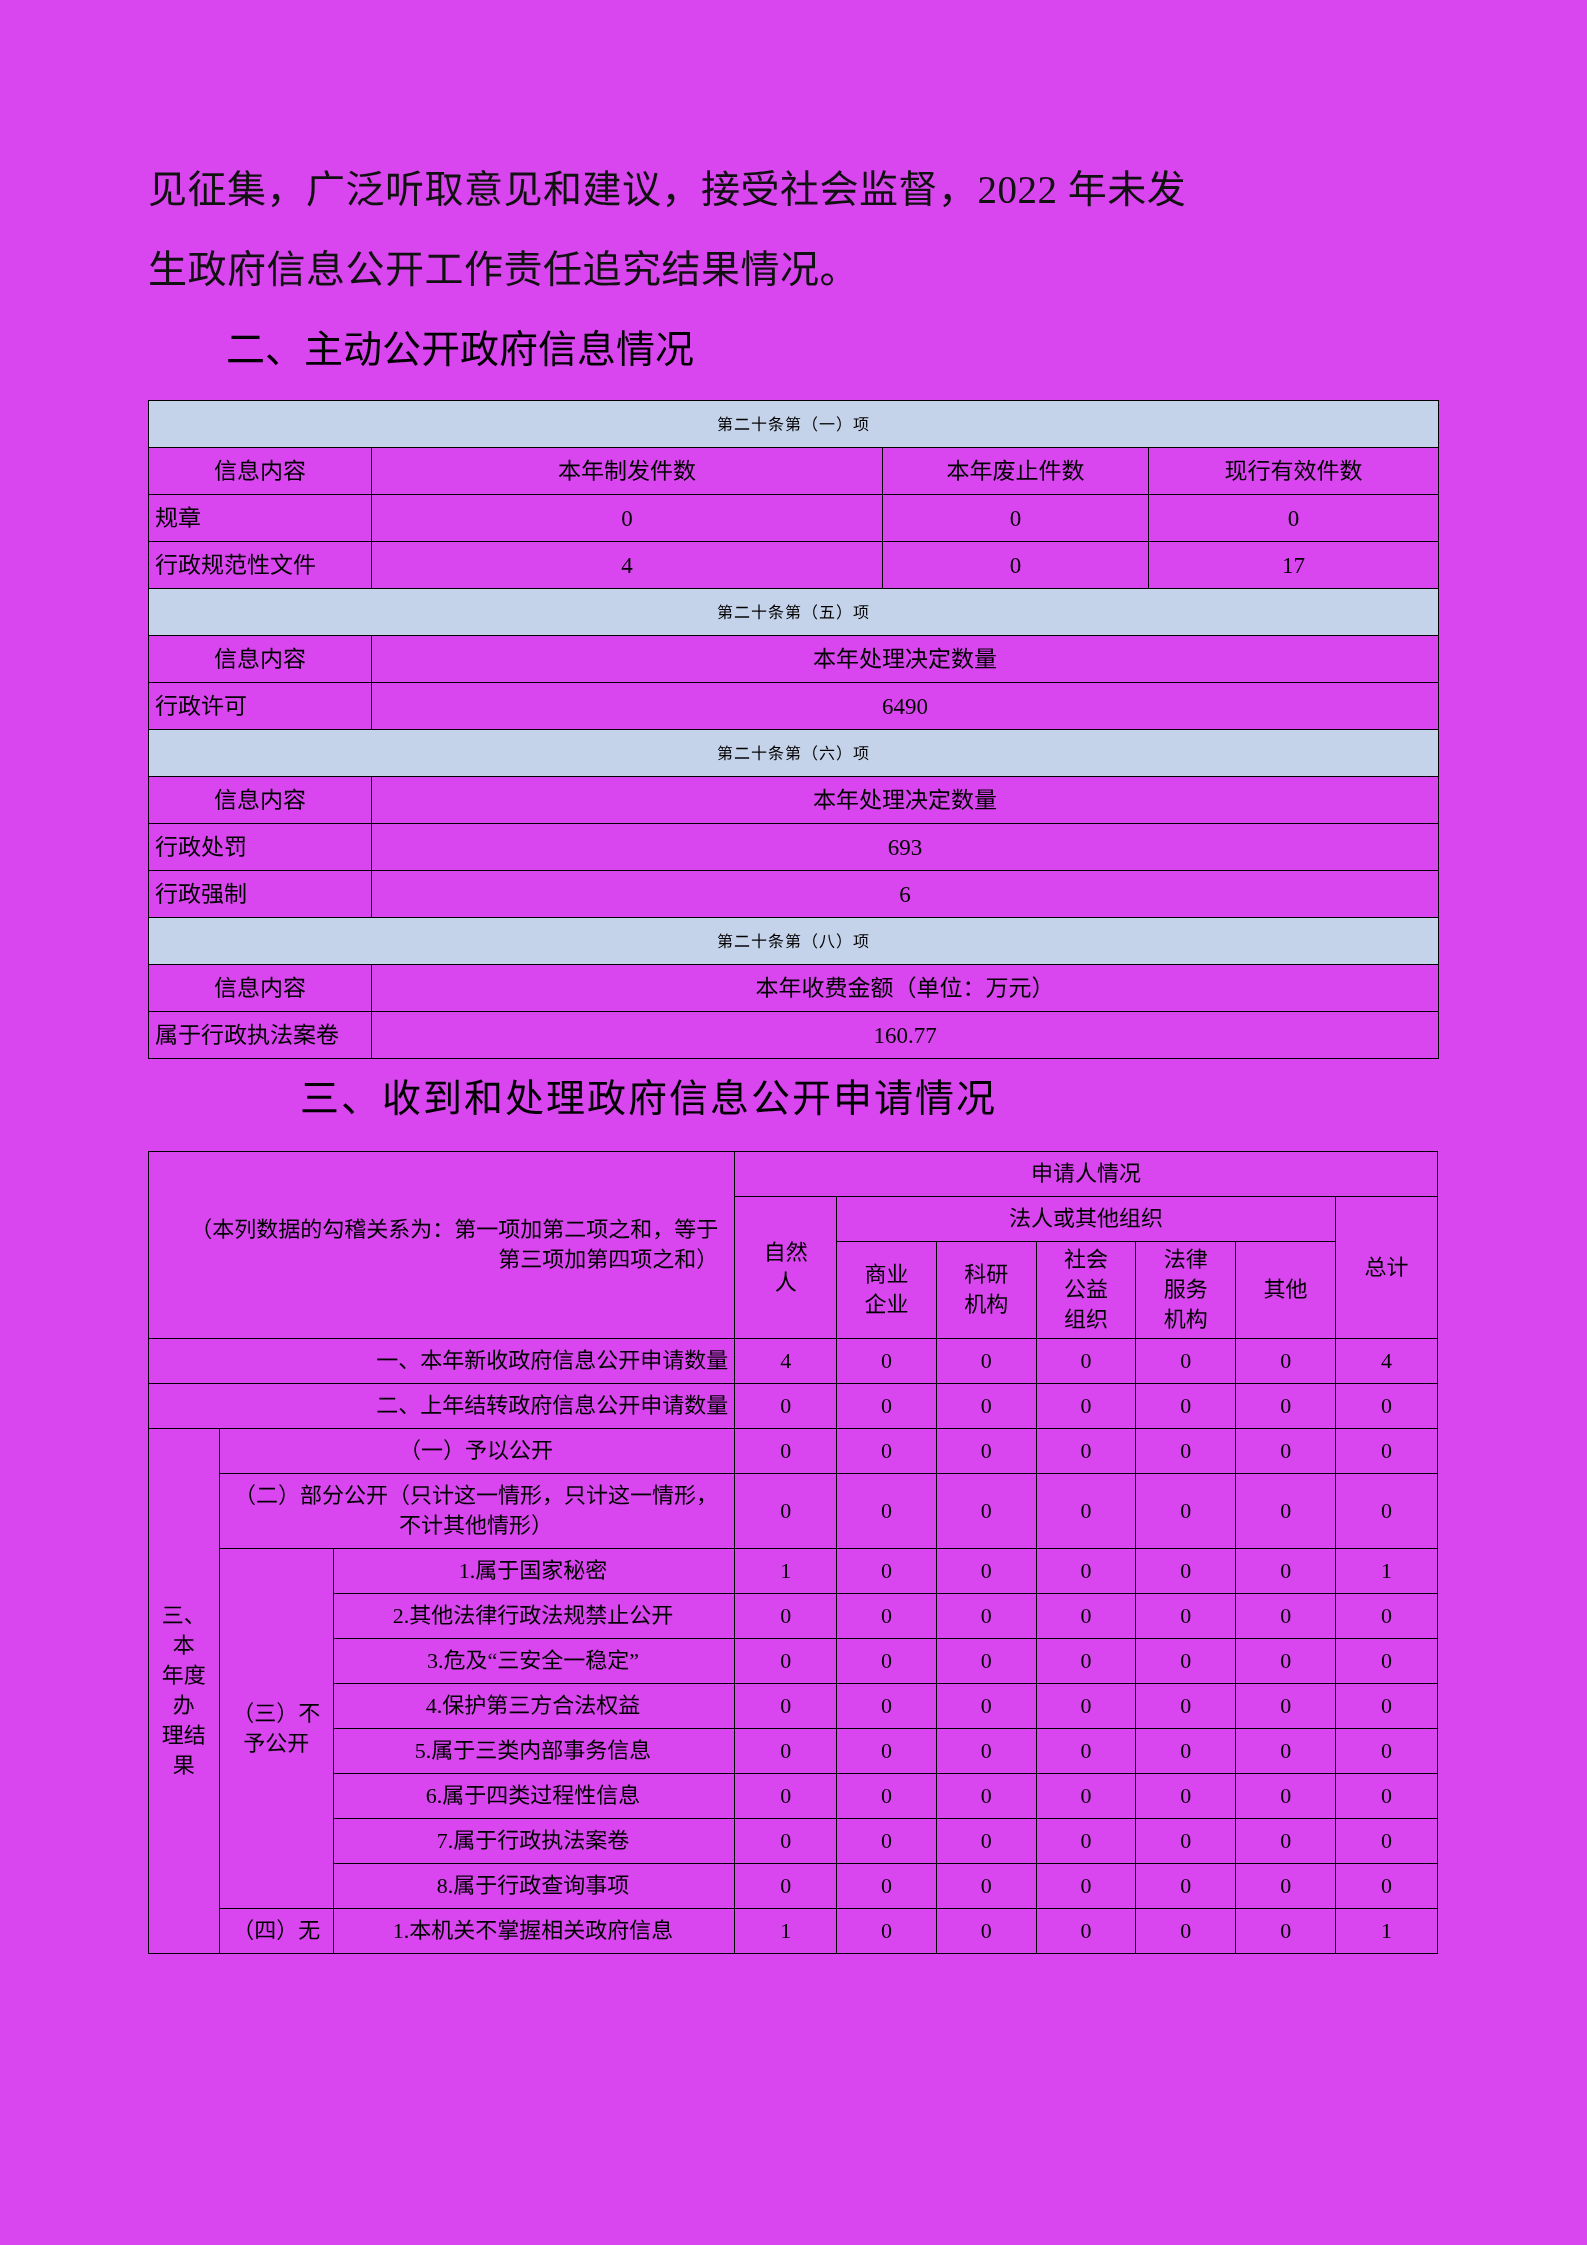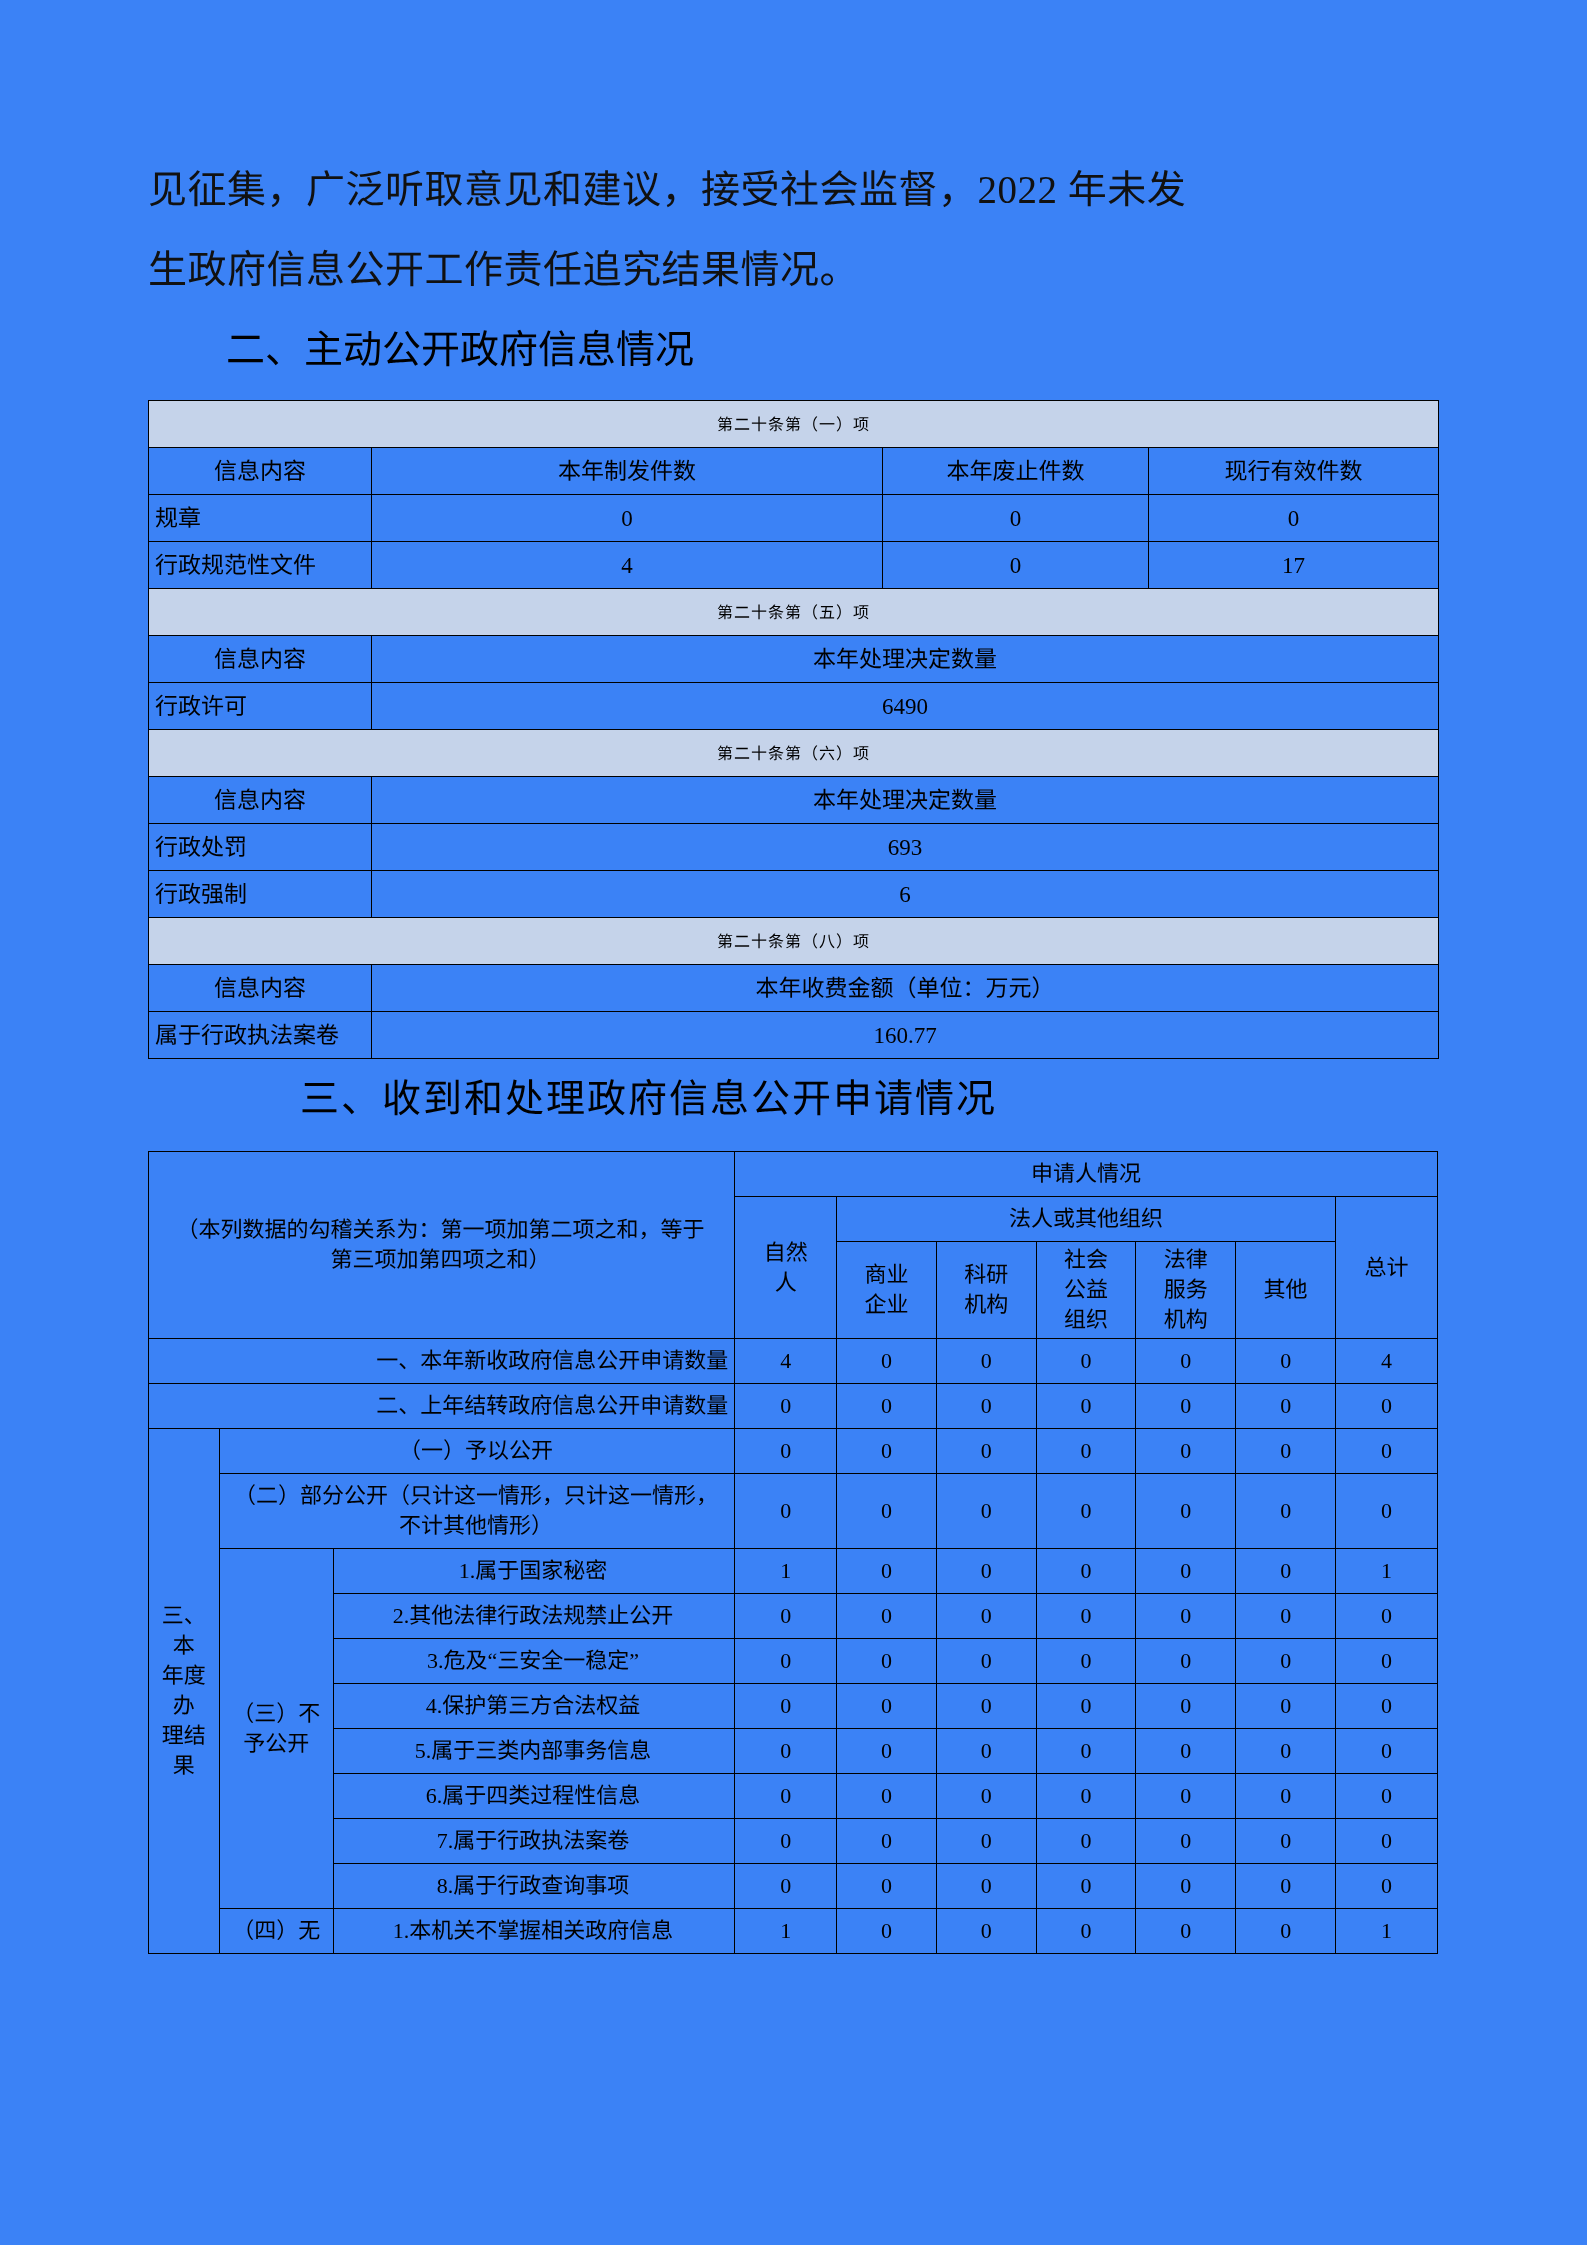--- a/index.html
+++ b/index.html
@@ -5,21 +5,21 @@
 <style>
   html, body {
     margin: 0;
     padding: 0;
     background: #ffffff;
   }
   .page {
     position: relative;
     width: 1587px;
     height: 2245px;
-    background: #3b82f6;
+    background: #d946ef;
     margin: 0 auto;
     font-family: "Liberation Serif", "DejaVu Serif", serif;
     color: #000000;
     overflow: hidden;
   }
   .content {
     position: absolute;
     left: 148px;
     top: 150px;
     width: 1290px;
@@ -80,21 +80,21 @@
   .ctr  { text-align: center; margin-top: 42px; }
   .left { text-align: left; }
   .num  { text-align: center; font-size: 23px; }
 
   
   table.t1 td { height: 32px; }
 
   
   table.t2 td { font-size: 22px; line-height: 30px; }
   .note-cell {
-    text-align: center;
+    text-align: right;
     padding: 10px 16px 10px 14px;
     font-size: 22px;
     line-height: 46px;
     vertical-align: middle;
   }
   .note-cell .nl { display: block; }
   .vhead {
     text-align: center;
     font-size: 22px;
     line-height: 30px;

